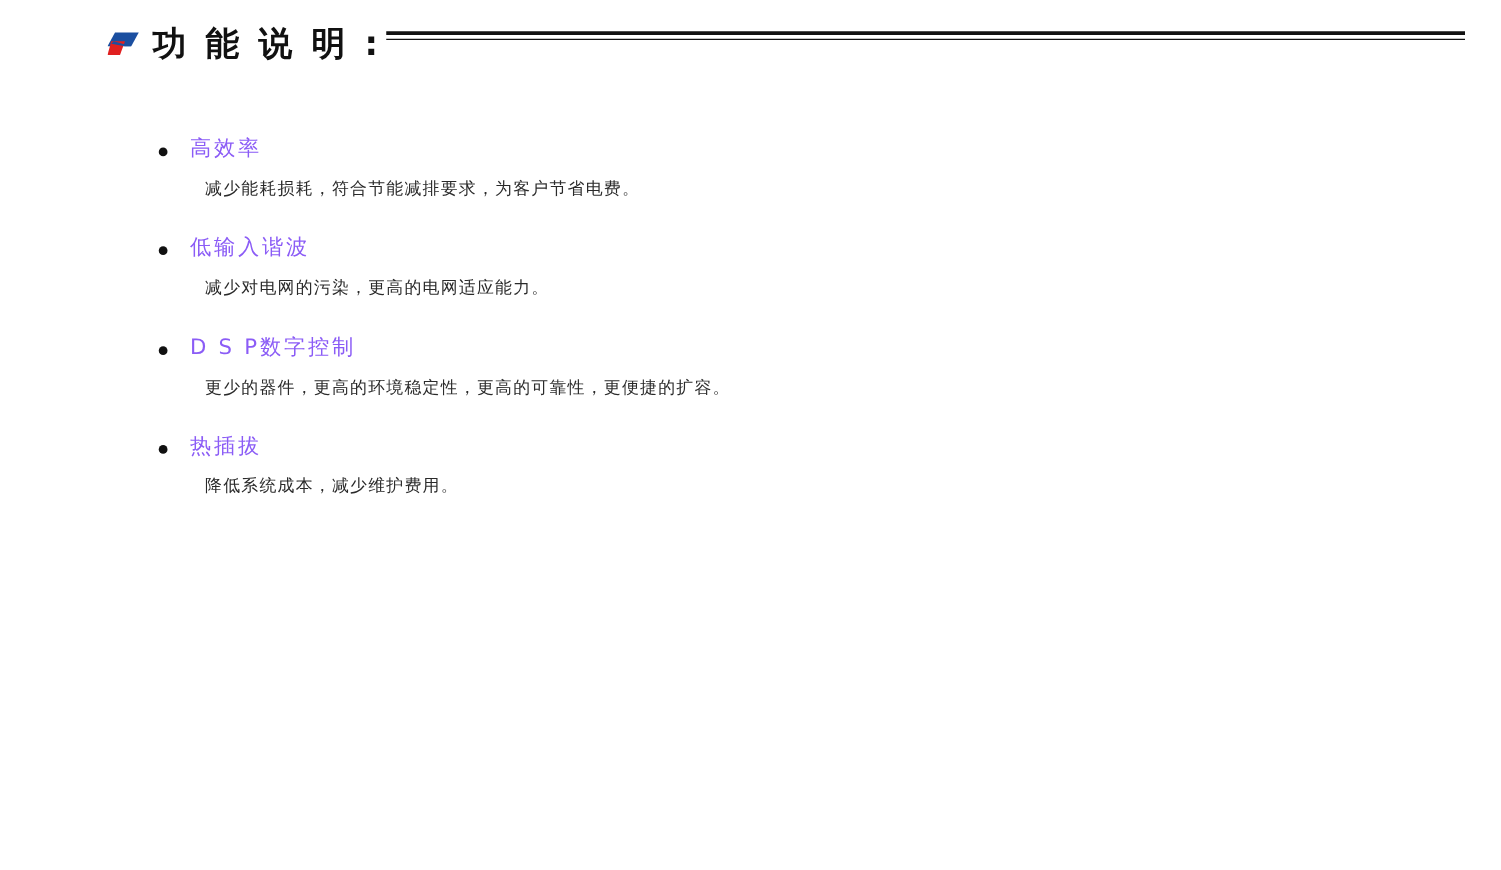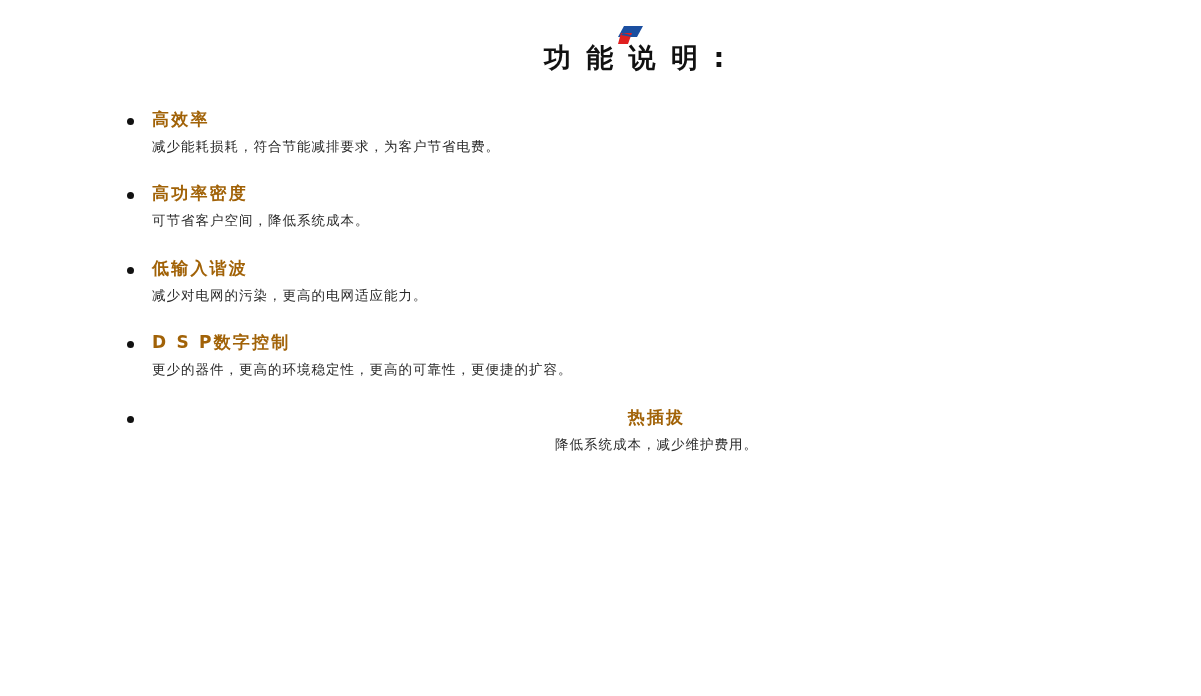--- a/index.html
+++ b/index.html
@@ -21,22 +21,20 @@
     box-sizing: border-box;
   }
 
   
   .header {
     position: absolute;
     left: 86px;
     top: 22px;
     right: 16px;
     display: flex;
-    align-items: center;
-    flex-direction: column;
   }
   .header-mark {
     width: 26px;
     height: 22px;
     margin-right: 10px;
     flex: 0 0 auto;
     position: relative;
     top: 2px;
   }
   .header-title {
@@ -77,45 +75,44 @@
     top: 108px;
     right: 40px;
   }
   .feature-item {
     position: relative;
     padding-left: 28px;
     margin-bottom: 27px;
   }
   .feature-item:last-child {
     margin-bottom: 0;
-    text-align: center;
   }
   .bullet {
     position: absolute;
     left: 3px;
     top: 10px;
     width: 7px;
     height: 7px;
     border-radius: 50%;
     background: #111111;
   }
   .feature-title {
     font-size: 17px;
     letter-spacing: 2.2px;
-    color: #a16207;
+    color: #8b5cf6;
     line-height: 1.35;
     margin: 0 0 7px 0;
-    font-weight: bold;
+    font-weight: normal;
   }
   .feature-desc {
     font-size: 13.5px;
     letter-spacing: 1px;
     color: #2a2a2a;
     line-height: 1.3;
-    margin: 0;
+    margin: 12px;
   }
 </style>
 </head>
 <body>
 
 <div class="page">
 
   <div class="header">
     <span class="header-mark">
       <svg width="26" height="22" viewBox="0 0 26 22" xmlns="http://www.w3.org/2000/svg">
@@ -132,25 +129,20 @@
   </div>
 
   <div class="feature-list">
 
     <div class="feature-item">
       <span class="bullet"></span>
       <p class="feature-title">高效率</p>
       <p class="feature-desc">减少能耗损耗，符合节能减排要求，为客户节省电费。</p>
     </div>
 
-    <div class="feature-item">
-      <span class="bullet"></span>
-      <p class="feature-title">高功率密度</p>
-      <p class="feature-desc">可节省客户空间，降低系统成本。</p>
-    </div>
 
     <div class="feature-item">
       <span class="bullet"></span>
       <p class="feature-title">低输入谐波</p>
       <p class="feature-desc">减少对电网的污染，更高的电网适应能力。</p>
     </div>
 
     <div class="feature-item">
       <span class="bullet"></span>
       <p class="feature-title">D S P数字控制</p>

